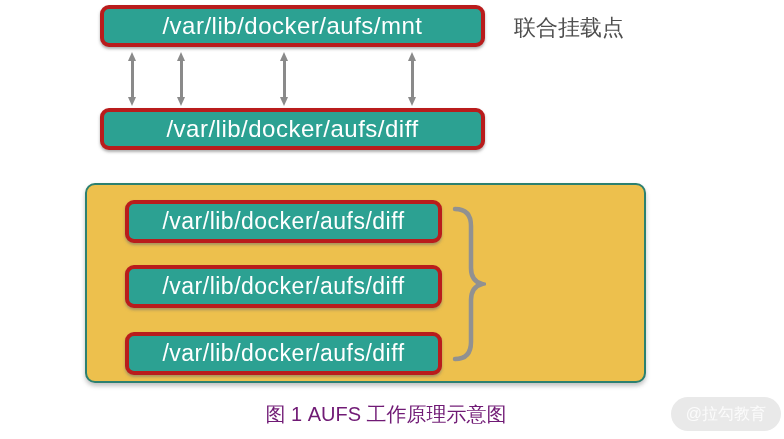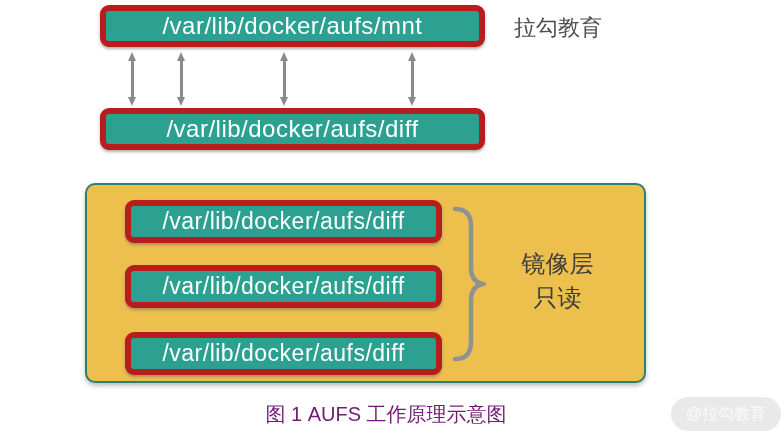--- a/index.html
+++ b/index.html
@@ -8,21 +8,21 @@
     width: 784px;
     height: 439px;
     background: #ffffff;
     font-family: "Liberation Sans", "DejaVu Sans", sans-serif;
     overflow: hidden;
   }
   
   .tealbox {
     position: absolute;
     background: #2CA192;
-    border: 6px solid #b91c1c;
+    border: 4px solid #b91c1c;
     border-radius: 9px;
     box-shadow: 0 2px 3px rgba(110,110,110,0.55);
     color: #ffffff;
     font-size: 24px;
     font-weight: 500;
     display: flex;
     align-items: center;
     justify-content: center;
     box-sizing: border-box;
     letter-spacing: 0.5px;
@@ -109,21 +109,21 @@
     padding: 0 15px;
     border-radius: 17px;
   }
 </style>
 </head>
 <body>
 
 <div class="canvas">
 
   <div class="tealbox box-mnt">/var/lib/docker/aufs/mnt</div>
-  <div class="side-label lbl-union">拉勾教育</div>
+  <div class="side-label lbl-union">联合挂载点</div>
 
   <div class="v-arrow a0">
       <span class="stem"></span>
     </div>
   <div class="v-arrow a1">
       <span class="stem"></span>
     </div>
   <div class="v-arrow a2">
       <span class="stem"></span>
     </div>
@@ -135,21 +135,19 @@
 
   <div class="yellow-container">
     <div class="tealbox inner-box b0">/var/lib/docker/aufs/diff</div>
     <div class="tealbox inner-box b1">/var/lib/docker/aufs/diff</div>
     <div class="tealbox inner-box b2">/var/lib/docker/aufs/diff</div>
 
     <svg class="brace" viewBox="0 0 34 156" aria-hidden="true">
       <path d="M4 3 Q20 3 20 20 L20 62 Q20 75 31 78 Q20 81 20 94 L20 136 Q20 153 4 153" fill="none" stroke="#919191" stroke-width="4.5" stroke-linecap="round"></path>
     </svg>
 
-    <div class="lbl-image-layer">镜像层
-只读</div>
   </div>
 
   <div class="caption">图 1 AUFS 工作原理示意图</div>
 
   <div class="watermark">@拉勾教育</div>
 
 </div>
 
 </body></html>

